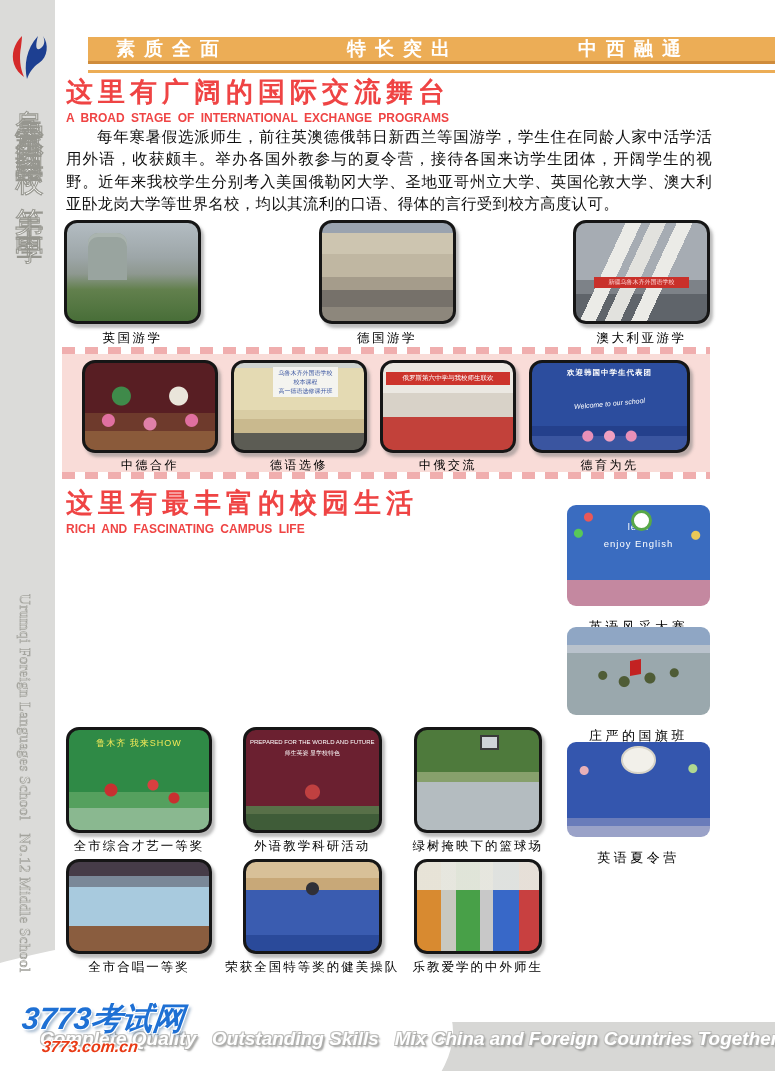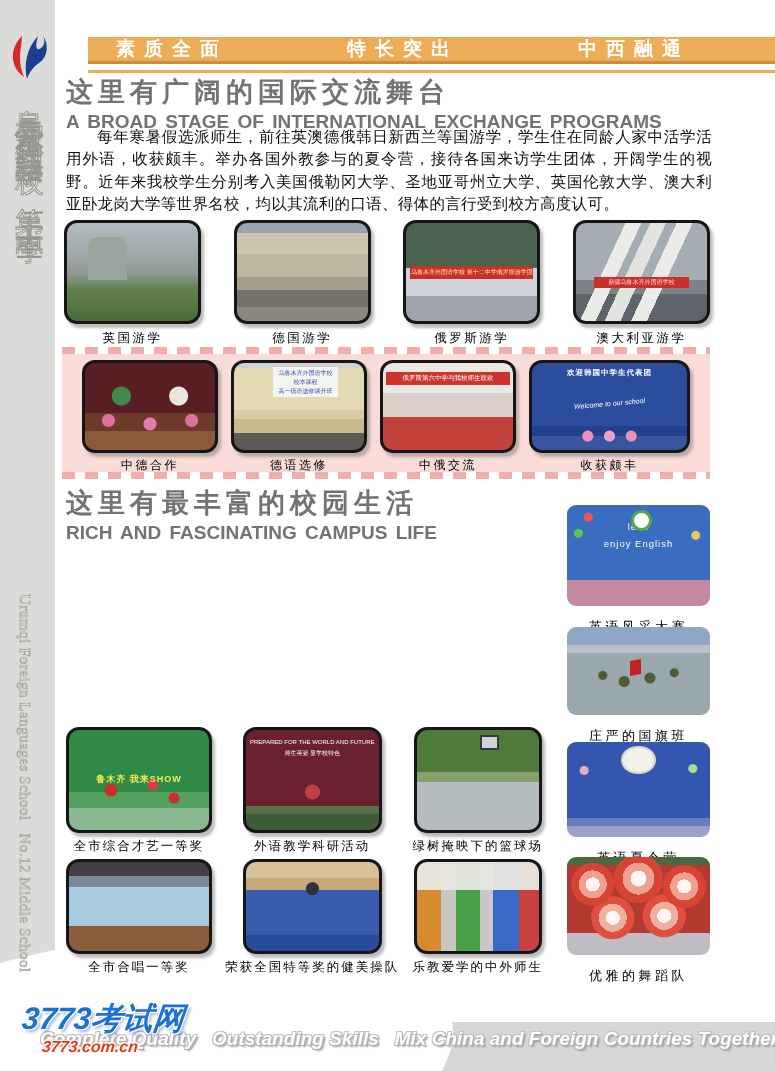--- a/index.html
+++ b/index.html
@@ -17,24 +17,24 @@
             color:#f4f4f1;-webkit-text-stroke:.7px #a3a39d;}
 
   
   .topbar{position:absolute;left:88px;top:37px;width:687px;height:27px;background:#ecad56;
           border-bottom:3px solid #cf8c3c;display:flex;align-items:center;justify-content:space-between;
           padding:0 85px 0 28px;box-sizing:border-box;}
   .topbar .slogan{color:#fff;font-weight:bold;font-size:19px;letter-spacing:9px;white-space:nowrap;}
   .topline{position:absolute;left:88px;top:70px;width:687px;height:3px;background:#ecad56;}
 
   
-  .sec-head{position:absolute;left:66px;color:#737373;}
+  .sec-head{position:absolute;left:66px;color:#ef4444;}
   #sec1-head{top:78px;} #sec2-head{top:489px;}
   .sec-title{font-size:27px;font-weight:bold;letter-spacing:5px;line-height:1.1;}
-  .sec-sub{font-size:19px;font-weight:bold;word-spacing:3px;margin-top:3px;}
+  .sec-sub{font-size:12px;font-weight:bold;word-spacing:3px;margin-top:3px;}
   .para{position:absolute;color:#101010;text-align:justify;text-indent:2em;}
   #para1{left:66px;top:126px;width:646px;font-size:15.5px;line-height:22.4px;letter-spacing:.3px;}
   #para2{left:66px;top:547px;width:494px;font-size:15.5px;line-height:25px;letter-spacing:.3px;}
 
   
   .pcard{display:flex;flex-direction:column;align-items:center;}
   .pframe{position:relative;overflow:hidden;border-radius:12px;}
   .bordered{border:3px solid #161616;border-radius:13px;box-shadow:3px 4px 3px rgba(120,120,120,.5);}
   .pcap{font-size:12.5px;letter-spacing:2.5px;color:#000;margin-top:6px;white-space:nowrap;text-align:center;}
 
@@ -124,21 +124,21 @@
   .ph-dance{background:radial-gradient(circle at 18% 28%,#fff5f2 0 7px,#f0a090 7px 14px,#d84434 14px 21px,rgba(0,0,0,0) 22px),
         radial-gradient(circle at 50% 22%,#fff5f2 0 8px,#f0a090 8px 16px,#d84434 16px 24px,rgba(0,0,0,0) 25px),
         radial-gradient(circle at 82% 30%,#fff5f2 0 7px,#f0a090 7px 14px,#d84434 14px 21px,rgba(0,0,0,0) 22px),
         radial-gradient(circle at 32% 62%,#fff5f2 0 7px,#f0b0a0 7px 14px,#e05040 14px 21px,rgba(0,0,0,0) 22px),
         radial-gradient(circle at 68% 60%,#fff5f2 0 7px,#f0b0a0 7px 14px,#e05040 14px 21px,rgba(0,0,0,0) 22px),
         linear-gradient(180deg,#4a6840 0 8%,#b23a30 8% 78%,#c0bcc4 78% 100%);}
   .ph-show{background:radial-gradient(circle at 30% 60%,#c83030 0 6px,rgba(0,0,0,0) 7px),
         radial-gradient(circle at 60% 55%,#d84040 0 5px,rgba(0,0,0,0) 6px),
         radial-gradient(circle at 75% 68%,#c83030 0 5px,rgba(0,0,0,0) 6px),
         linear-gradient(180deg,#2f8a46 0 62%,#55a05e 62% 78%,#8ab890 78% 100%);}
-  .ph-show .ovt{top:7%;color:#f0e858;font-size:9px;font-weight:bold;letter-spacing:1px;margin-top:36px;}
+  .ph-show .ovt{top:7%;color:#f0e858;font-size:9px;font-weight:normal;letter-spacing:1px;}
   .ph-research{background:radial-gradient(circle at 50% 62%,#c04040 0 7px,rgba(0,0,0,0) 8px),
         linear-gradient(180deg,#6b2030 0 76%,#587048 76% 84%,#3f5c38 84% 100%);}
   .ph-research .ovt{top:7%;font-size:6px;white-space:pre-line;line-height:1.9;}
   .ph-basket{background:linear-gradient(180deg,#4e7a3c 0 42%,#87a06c 42% 52%,#b4bcc0 52% 100%);}
   .hoop{position:absolute;left:52%;top:5%;width:15px;height:11px;background:#cfd4d8;border:2px solid #3a3a3a;}
   .ph-choir{background:linear-gradient(180deg,#463c48 0 16%,#7a8898 16% 28%,#a8cade 28% 72%,#8a5d3f 72% 100%);}
   .ph-aerobic{background:radial-gradient(circle at 50% 30%,#303038 0 6px,rgba(0,0,0,0) 7px),
         linear-gradient(180deg,#d8c098 0 18%,#c8a878 18% 32%,#3a5cb0 32% 82%,#2a4a9a 82% 100%);}
   .ph-mascot{background:linear-gradient(180deg,rgba(232,232,224,.95) 0 32%,rgba(232,232,224,0) 32%),
         linear-gradient(90deg,#d88a30 0 20%,#c8c8c0 20% 32%,#48a048 32% 52%,#c8c8c8 52% 62%,#3868c8 62% 84%,#c84040 84% 100%);}
@@ -178,26 +178,20 @@
       <div class="pframe bordered ph-uk">
         <div class="tower"></div>
       </div>
       <div class="pcap">英国游学</div>
     </div>
     <div class="pcard">
       <div class="pframe bordered ph-de"></div>
       <div class="pcap">德国游学</div>
     </div>
     <div class="pcard">
-      <div class="pframe bordered ph-ru">
-        <div class="ovt">乌鲁木齐外国语学校 第十二中学俄罗斯游学团</div>
-      </div>
-      <div class="pcap">俄罗斯游学</div>
-    </div>
-    <div class="pcard">
       <div class="pframe bordered ph-au">
         <div class="ovt">新疆乌鲁木齐外国语学校</div>
       </div>
       <div class="pcap">澳大利亚游学</div>
     </div>
   </div>
 
   <div class="banner">
     <div class="dash top"></div>
     <div class="dash bot"></div>
@@ -218,21 +212,21 @@
         <div class="pframe bordered ph-cnru">
           <div class="ovt">俄罗斯第六中学与我校师生联欢</div>
         </div>
         <div class="pcap">中俄交流</div>
       </div>
       <div class="pcard">
         <div class="pframe bordered ph-cnkr">
           <div class="ovt ov1">欢迎韩国中学生代表团</div>
           <div class="ovt ov2">Welcome to our school</div>
         </div>
-        <div class="pcap">收获颇丰</div>
+        <div class="pcap">德育为先</div>
       </div>
     </div>
   </div>
 
   <div class="sec-head" id="sec2-head">
     <div class="sec-title">这里有最丰富的校园生活</div>
     <div class="sec-sub">RICH AND FASCINATING CAMPUS LIFE</div>
   </div>
 
   <div class="rc" id="rc1">
@@ -248,24 +242,20 @@
       <div class="flagpatch"></div>
     </div>
     <div class="pcap">庄严的国旗班</div>
   </div>
   <div class="rc" id="rc3">
     <div class="pframe ph-camp">
       <div class="camplogo"></div>
     </div>
     <div class="pcap">英语夏令营</div>
   </div>
-  <div class="rc" id="rc4">
-    <div class="pframe ph-dance"></div>
-    <div class="pcap">优雅的舞蹈队</div>
-  </div>
 
   <div class="grow" id="grow1">
     <div class="pcard gw1">
       <div class="pframe bordered ph-show">
         <div class="ovt">鲁木齐 我来SHOW</div>
       </div>
       <div class="pcap">全市综合才艺一等奖</div>
     </div>
     <div class="pcard gw2">
       <div class="pframe bordered ph-research">

